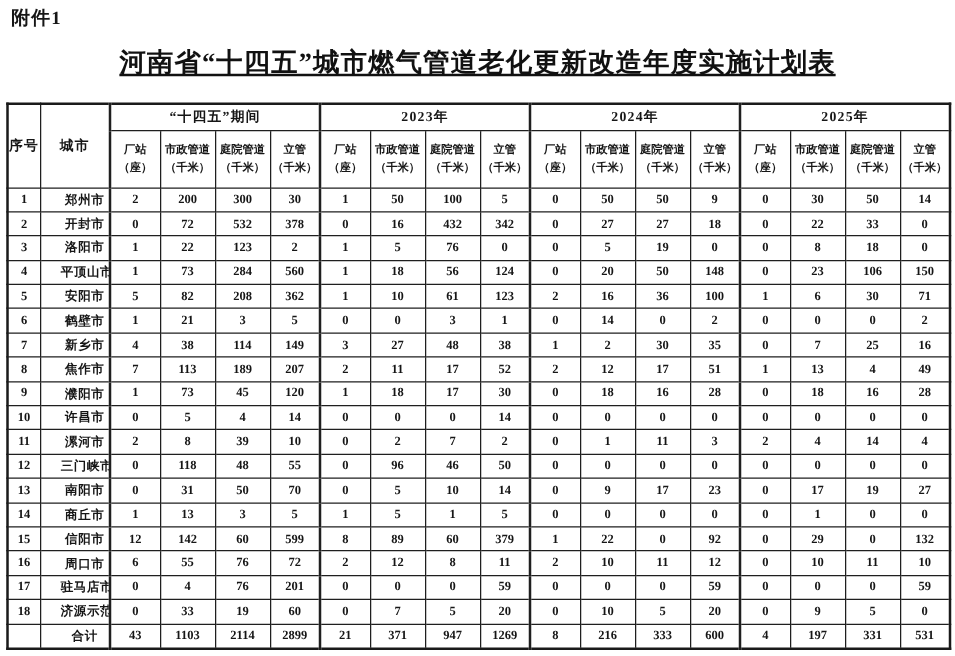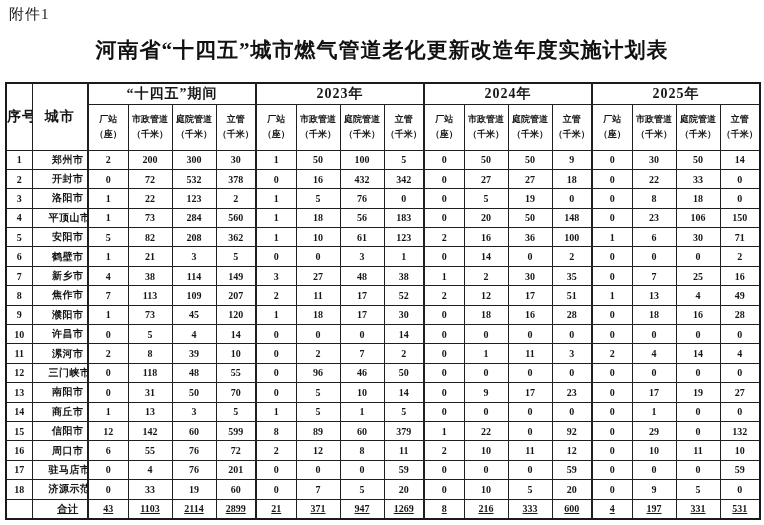--- a/index.html
+++ b/index.html
@@ -7,28 +7,29 @@
     width: 764px; height: 525px;
     background: #ffffff;
     font-family: "Liberation Serif", "DejaVu Serif", serif;
     color: #141414;
     overflow: hidden;
   }
   .page { position: relative; width: 764px; height: 525px; background: #ffffff; }
 
   .attachment-label {
     position: absolute; top: 5px; left: 9px;
-    font-size: 15px; font-weight: normal; color: #161616;
+    font-size: 15px; font-weight: bold; color: #161616;
     letter-spacing: 1px;
   }
   .doc-title {
     position: absolute; top: 36px; left: 0; width: 764px;
     text-align: center;
     font-size: 21px; font-weight: bold; color: #111;
     letter-spacing: 1px;
+    text-decoration: underline;
   }
 
   table.plan {
     position: absolute; top: 82px; left: 5px;
     width: 754px;
     border-collapse: collapse;
     table-layout: fixed;
     border: 2px solid #1a1a1a;
   }
   table.plan th, table.plan td {
@@ -37,27 +38,27 @@
     vertical-align: middle;
     font-weight: bold;
     color: #161616;
     padding: 0;
     overflow: hidden;
     white-space: nowrap;
   }
   
   table.plan .group-start { border-left-width: 2px; }
 
-  thead tr.group-row th { height: 21px; font-size: 14px; letter-spacing: 1px; }
+  thead tr.group-row th { height: 21px; font-size: 11px; letter-spacing: 1px; }
   thead tr.sub-row th   { height: 46px; font-size: 9px; line-height: 1.7; }
   thead th.corner { font-size: 10.5px; letter-spacing: 2px; }
 
   tbody td { height: 19.4px; font-size: 10px; }
   tbody td.row-city { font-size: 10px; letter-spacing: 0.5px; padding-left: 16px; }
-  tbody tr.total-row td { height: 20px; text-decoration: underline; }
+  tbody tr.total-row td { height: 20px; }
   .sub-line { display: block; }
 </style>
 </head>
 <body>
 
 <div class="page">
   <div class="attachment-label">附件1</div>
   <div class="doc-title">河南省“十四五”城市燃气管道老化更新改造年度实施计划表</div>
 
   <table class="plan">
@@ -221,21 +222,21 @@
         <tr>
           <td>4</td>
           <td class="row-city">平顶山市</td>
           <td class="group-start">1</td>
           <td>73</td>
           <td>284</td>
           <td>560</td>
           <td class="group-start">1</td>
           <td>18</td>
           <td>56</td>
-          <td>183</td>
+          <td>124</td>
           <td class="group-start">0</td>
           <td>20</td>
           <td>50</td>
           <td>148</td>
           <td class="group-start">0</td>
           <td>23</td>
           <td>106</td>
           <td>150</td>
         </tr>
         <tr>
@@ -296,21 +297,21 @@
           <td class="group-start">0</td>
           <td>7</td>
           <td>25</td>
           <td>16</td>
         </tr>
         <tr>
           <td>8</td>
           <td class="row-city">焦作市</td>
           <td class="group-start">7</td>
           <td>113</td>
-          <td>109</td>
+          <td>189</td>
           <td>207</td>
           <td class="group-start">2</td>
           <td>11</td>
           <td>17</td>
           <td>52</td>
           <td class="group-start">2</td>
           <td>12</td>
           <td>17</td>
           <td>51</td>
           <td class="group-start">1</td>

